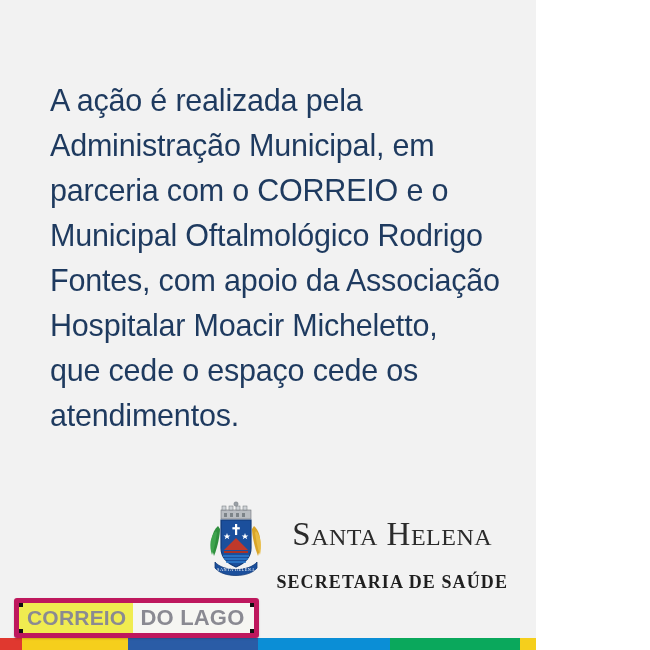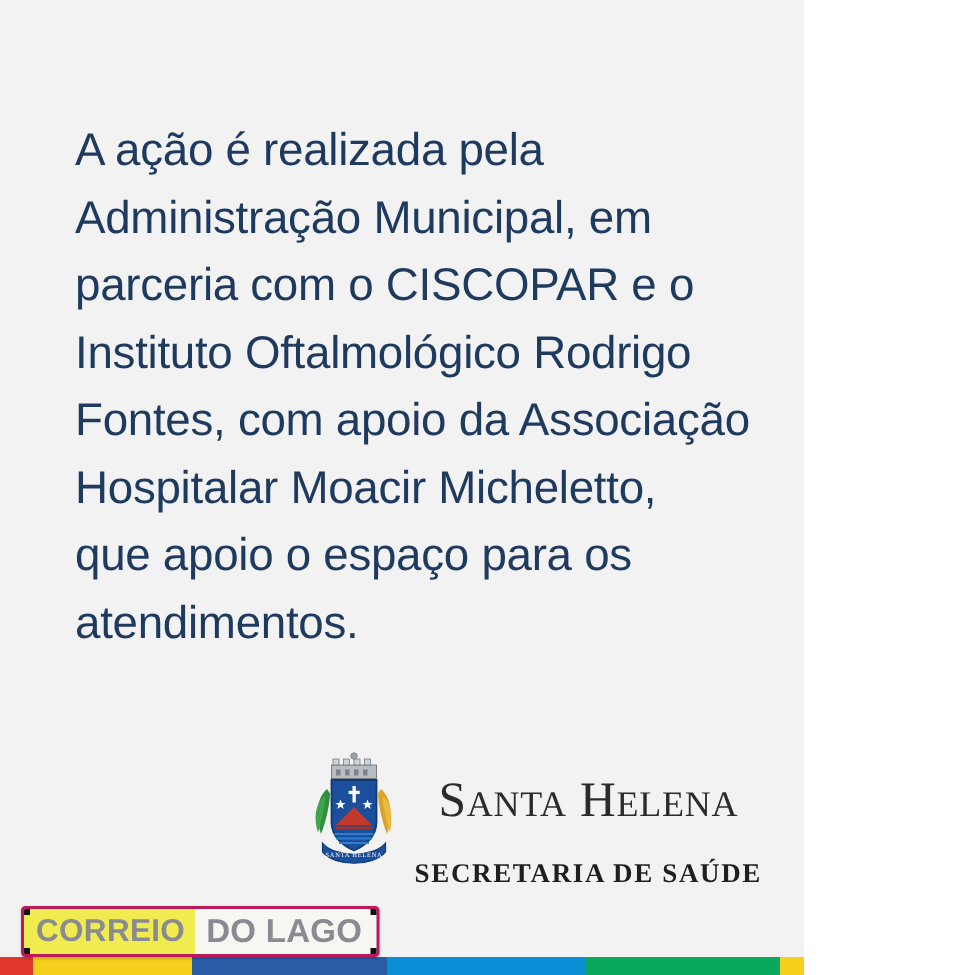--- a/index.html
+++ b/index.html
@@ -123,21 +123,21 @@
 
   
   .watermark {
     position: absolute;
     left: 14px;
     bottom: 12px;
     height: 30px;
     display: flex;
     align-items: stretch;
     background: #f6f6f2;
-    border: 2px solid #be185d;
+    border: 5px solid #be185d;
     border-radius: 3px;
     box-shadow: 0 1px 2px rgba(0,0,0,0.18);
     overflow: hidden;
   }
   .wm-a {
     background: #f0ec50;
     color: #8a8a92;
     font-size: 21px;
     font-weight: 700;
     letter-spacing: 0.2px;
@@ -171,25 +171,25 @@
 </head>
 <body>
 
 <div class="card">
 
   <div class="navy-panel"></div>
 
   <div class="copy">
     <div class="copy-line">A ação é realizada pela</div>
     <div class="copy-line">Administração Municipal, em</div>
-    <div class="copy-line">parceria com o CISCOPAR e o</div>
-    <div class="copy-line">Instituto Oftalmológico Rodrigo</div>
+    <div class="copy-line">parceria com o CORREIO e o</div>
+    <div class="copy-line">Municipal Oftalmológico Rodrigo</div>
     <div class="copy-line">Fontes, com apoio da Associação</div>
     <div class="copy-line">Hospitalar Moacir Micheletto,</div>
-    <div class="copy-line">que apoio o espaço para os</div>
+    <div class="copy-line">que cede o espaço cede os</div>
     <div class="copy-line">atendimentos.</div>
   </div>
 
   <div class="brand">
     <div class="brand-inner">
 
       <svg class="crest" viewBox="0 0 62 80">
 
         <g>
           <rect x="16" y="10" width="30" height="9" fill="#b9bdc2" stroke="#6e7479" stroke-width="0.6"></rect>

